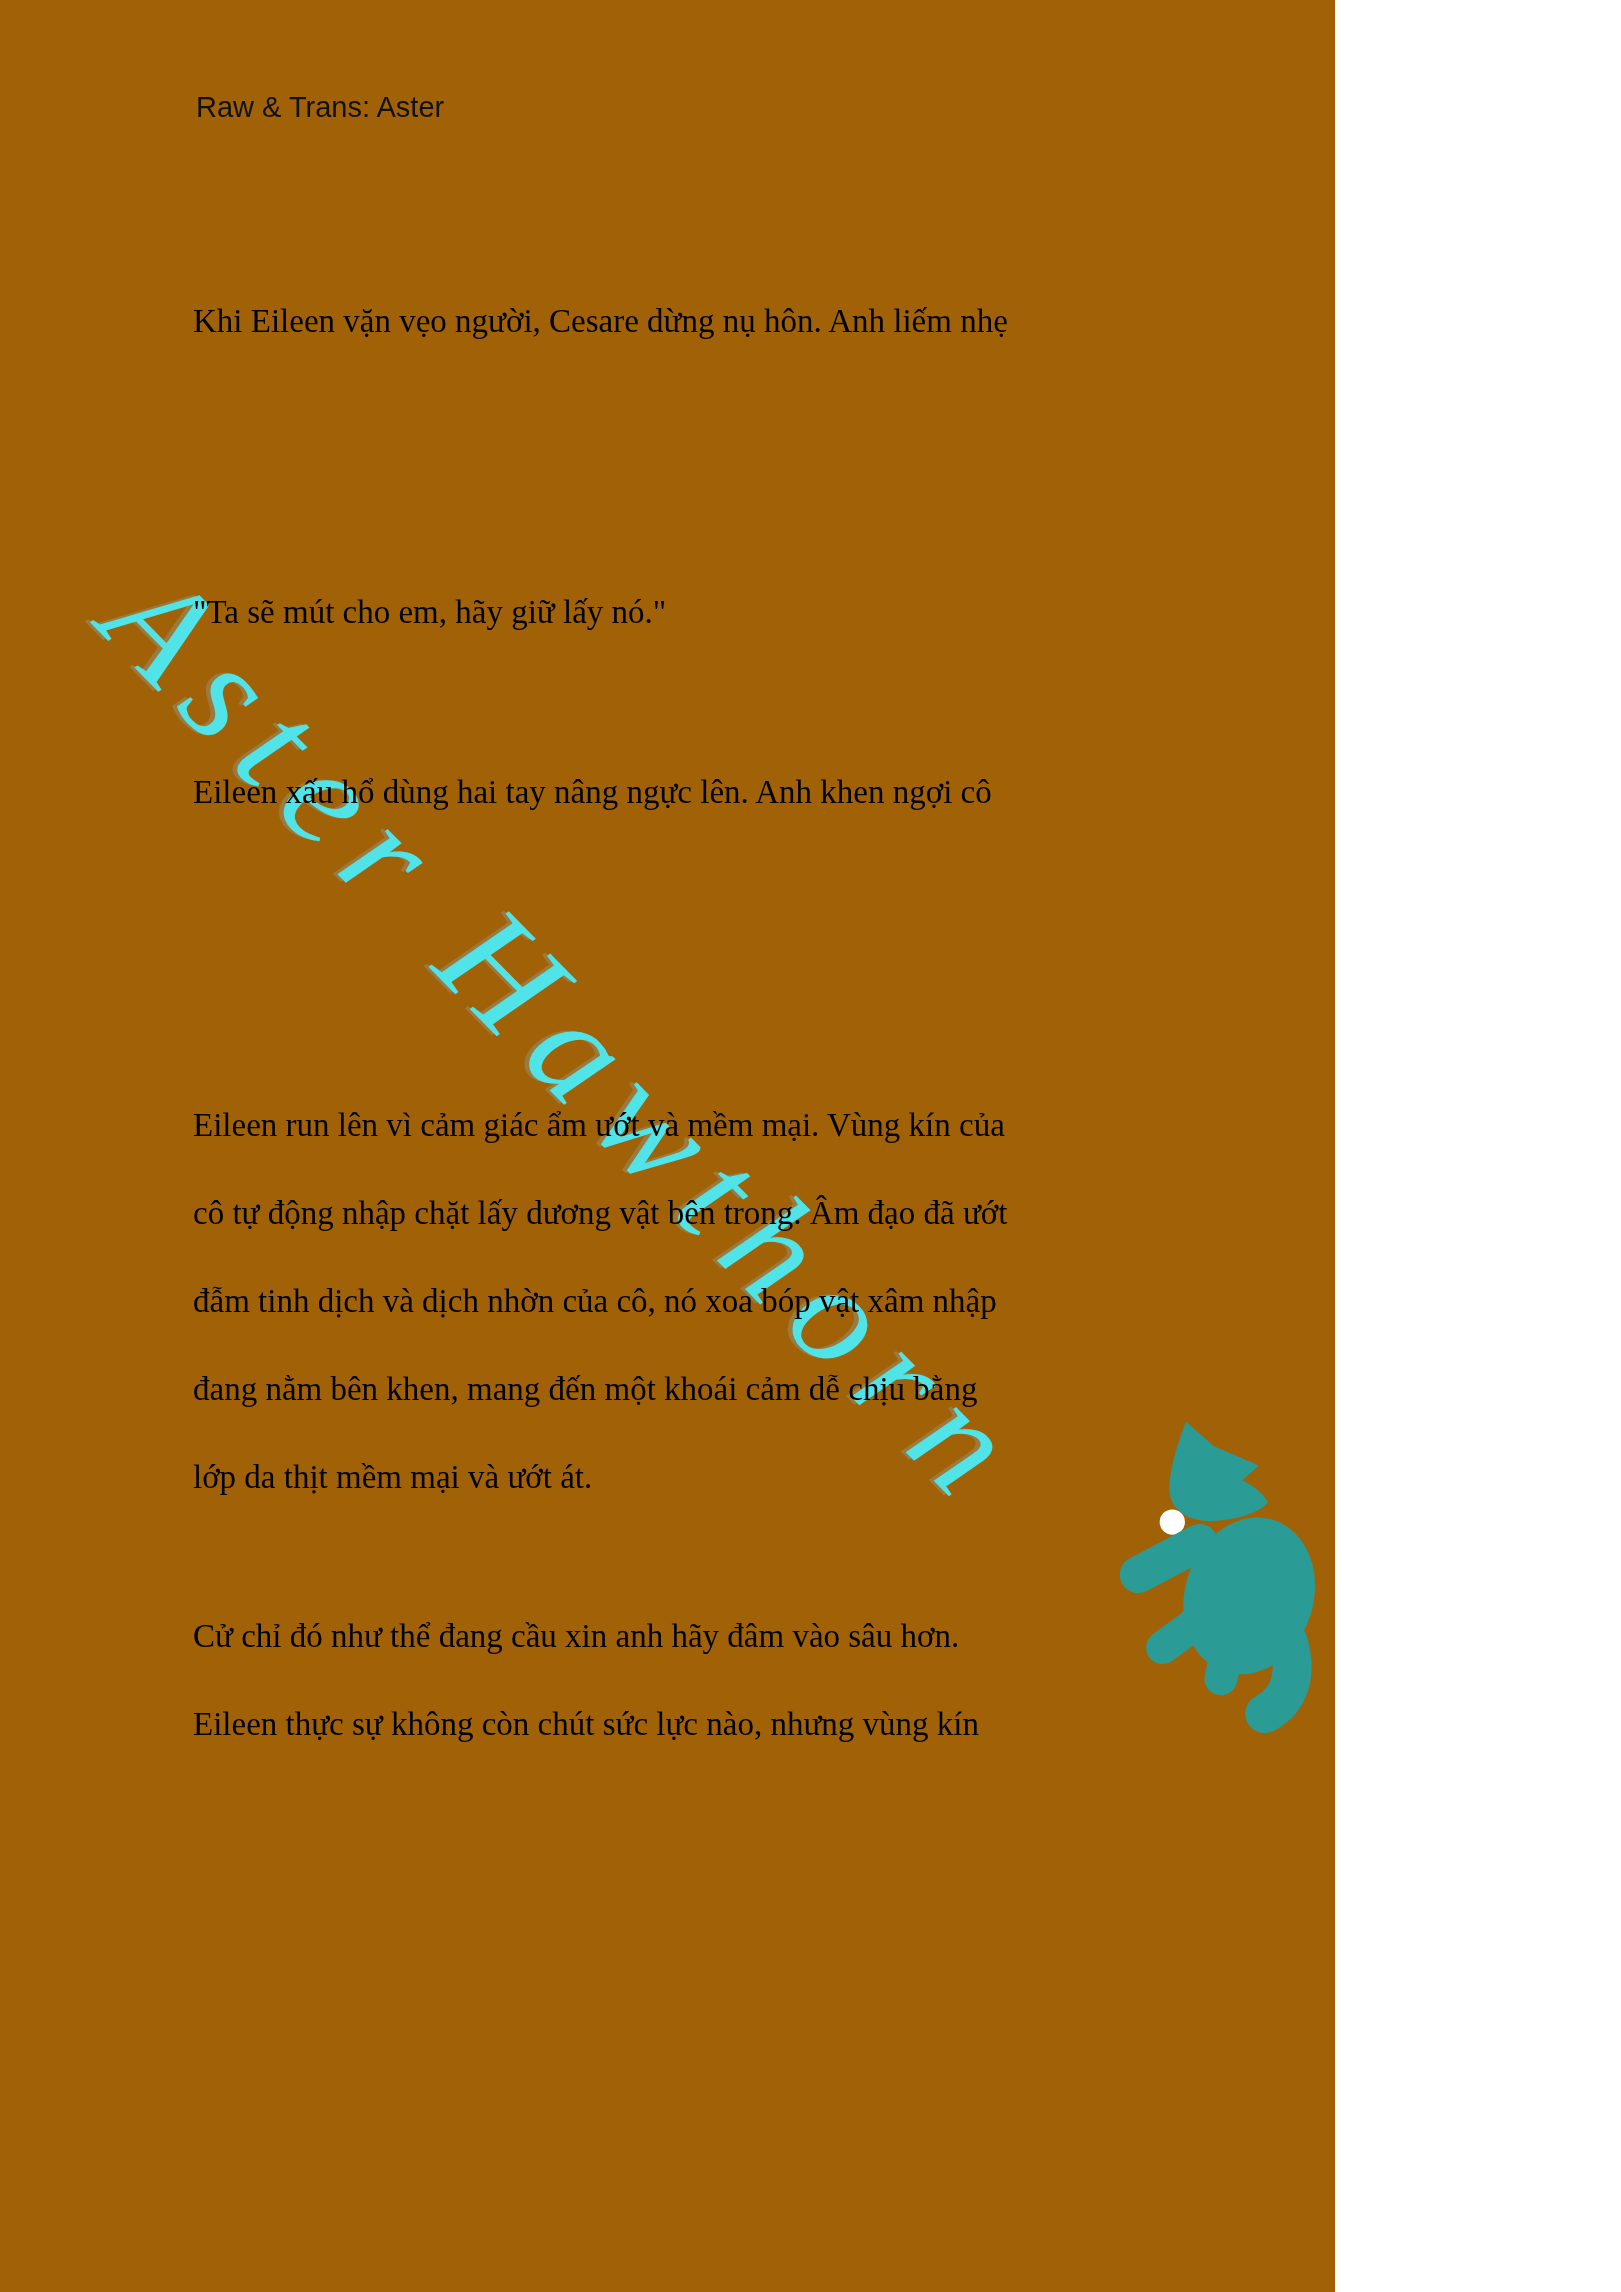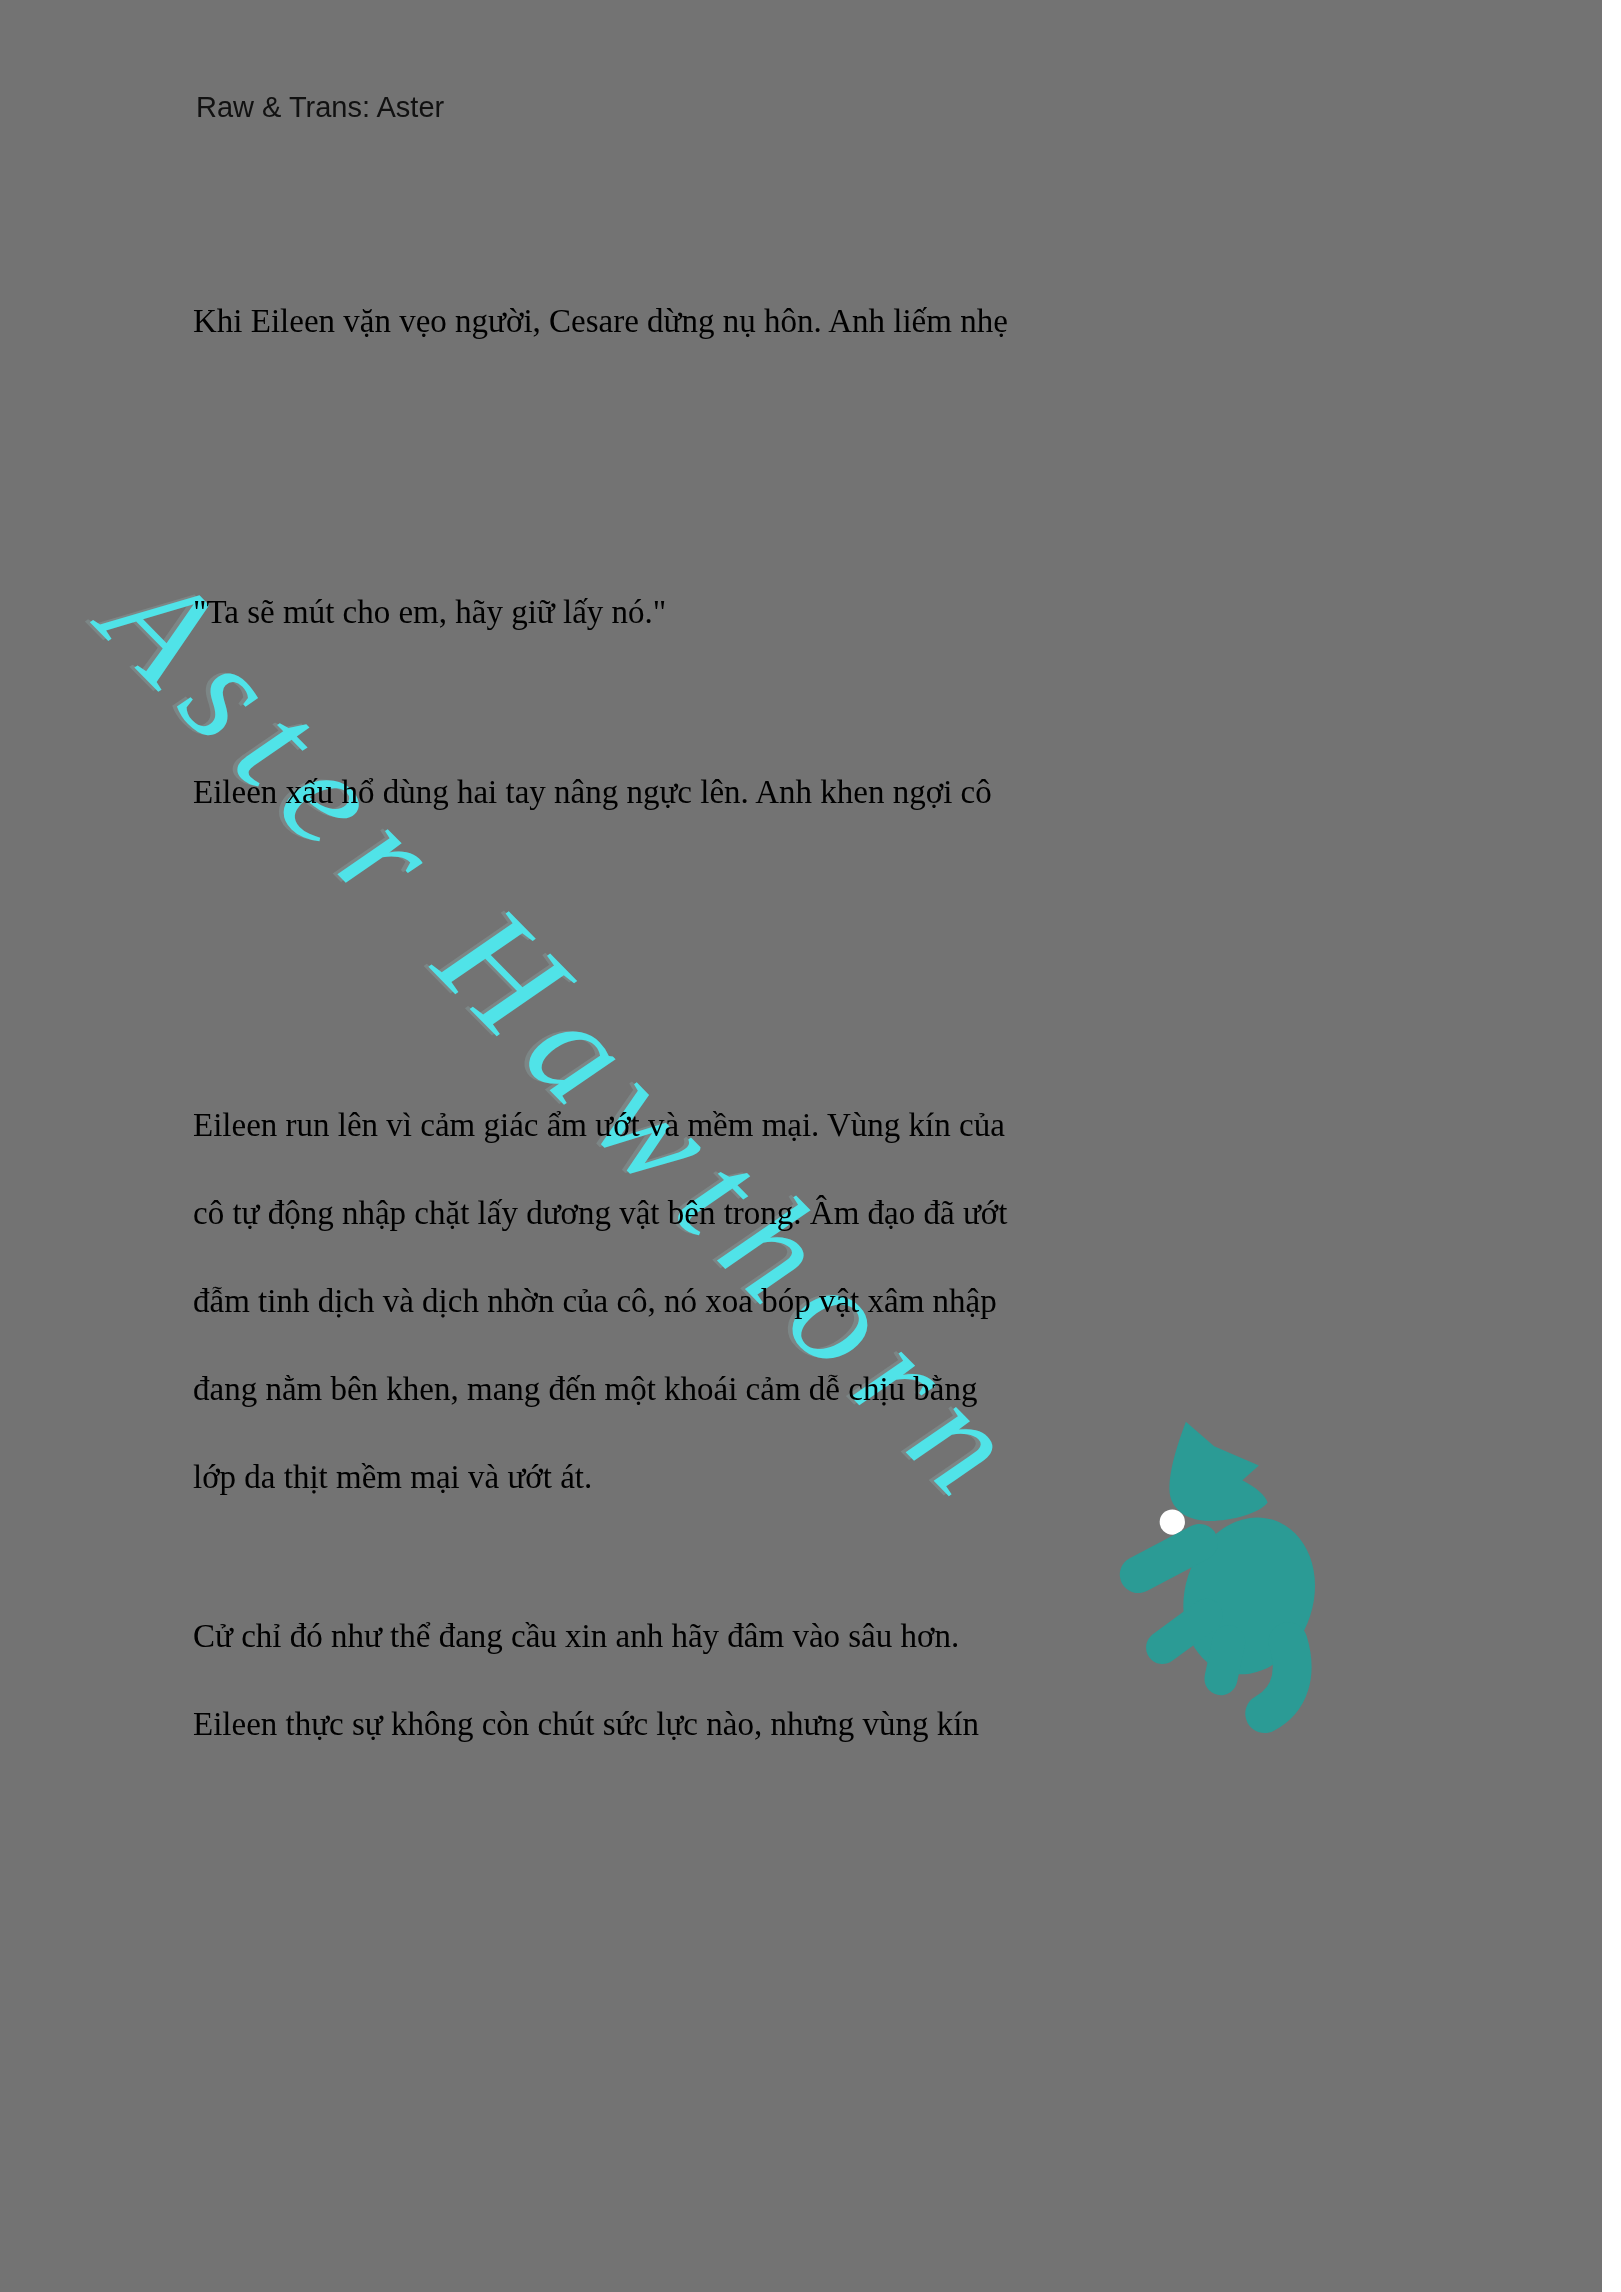--- a/index.html
+++ b/index.html
@@ -2,23 +2,23 @@
 <html><head>
 <meta charset="utf-8">
 <style>
   html, body {
     margin: 0;
     padding: 0;
     background: #ffffff;
   }
   .page {
     position: relative;
-    width: 1602px;
+    width: 1335px;
     height: 2293px;
-    background: #737373;
+    background: #a16207;
     overflow: hidden;
     font-family: "Liberation Serif", serif;
     color: #000000;
   }
   .header-credit {
     position: absolute;
     left: 196px;
     top: 88px;
     font-family: "Liberation Sans", sans-serif;
     font-size: 29px;

